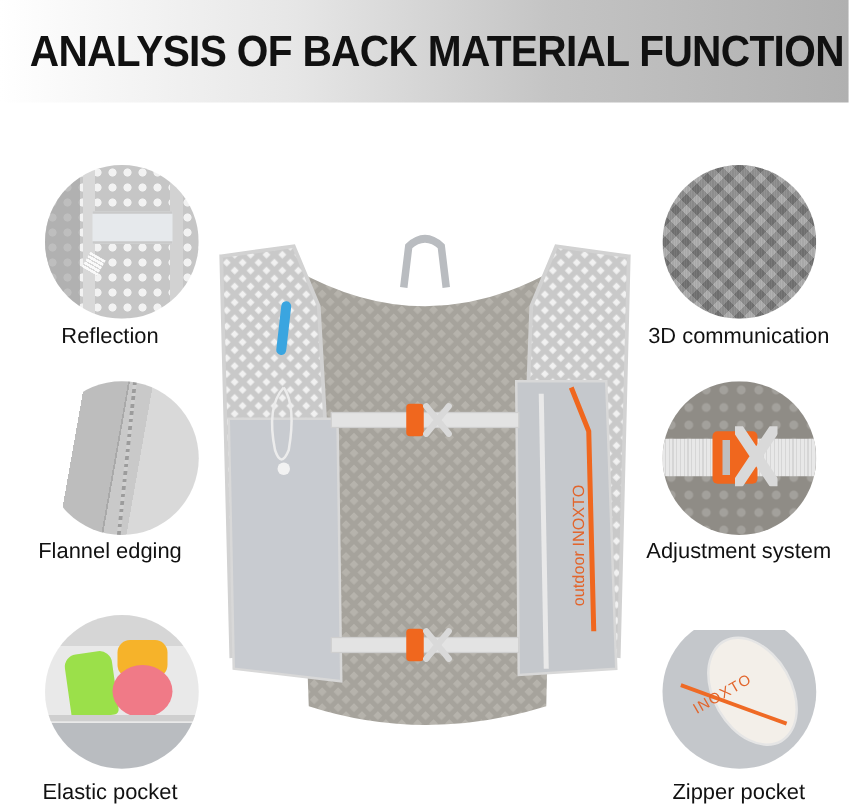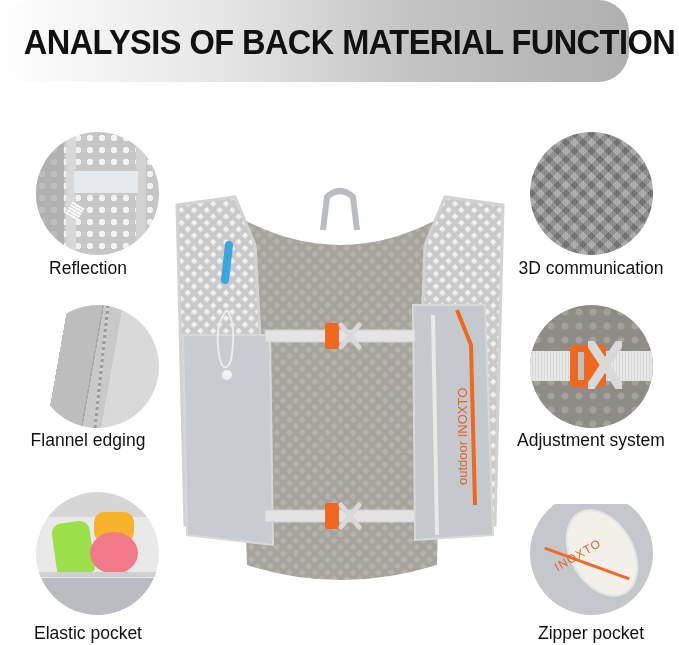--- a/index.html
+++ b/index.html
@@ -1,19 +1,19 @@
 <!DOCTYPE html>
 <html><head>
 <meta charset="utf-8">
 <style>
   html, body { margin: 0; padding: 0; background: #ffffff; }
   body { width: 679px; height: 645px; position: relative; overflow: hidden; font-family: "Liberation Sans", sans-serif; }
 
-  .banner { position: absolute; left: 0; top: 0; width: 629px; height: 82px;
-    background: linear-gradient(90deg, #ffffff 0%, #e6e6e6 35%, #c4c4c4 65%, #b0b0b0 100%); border-radius: 31px; }
+  .banner { position: absolute; left: 0; top: 0; width: 679px; height: 82px;
+    background: linear-gradient(90deg, #ffffff 0%, #e6e6e6 35%, #c4c4c4 65%, #b0b0b0 100%); }
   .banner-title { position: absolute; left: 0; top: 22px; width: 679px; text-align: center;
     font-family: "Liberation Sans", sans-serif; font-weight: 700; font-size: 35px; letter-spacing: -0.6px;
     color: #111111; transform: scaleX(0.93); transform-origin: center; white-space: nowrap; }
 
   .feature { position: absolute; width: 170px; }
   .feature .circle { position: absolute; width: 123px; height: 123px; border-radius: 50%; overflow: hidden; }
   .feature .label { position: absolute; width: 200px; text-align: center; font-size: 17.5px; color: #111; white-space: nowrap; }
 
   
   .c-reflection { background:

